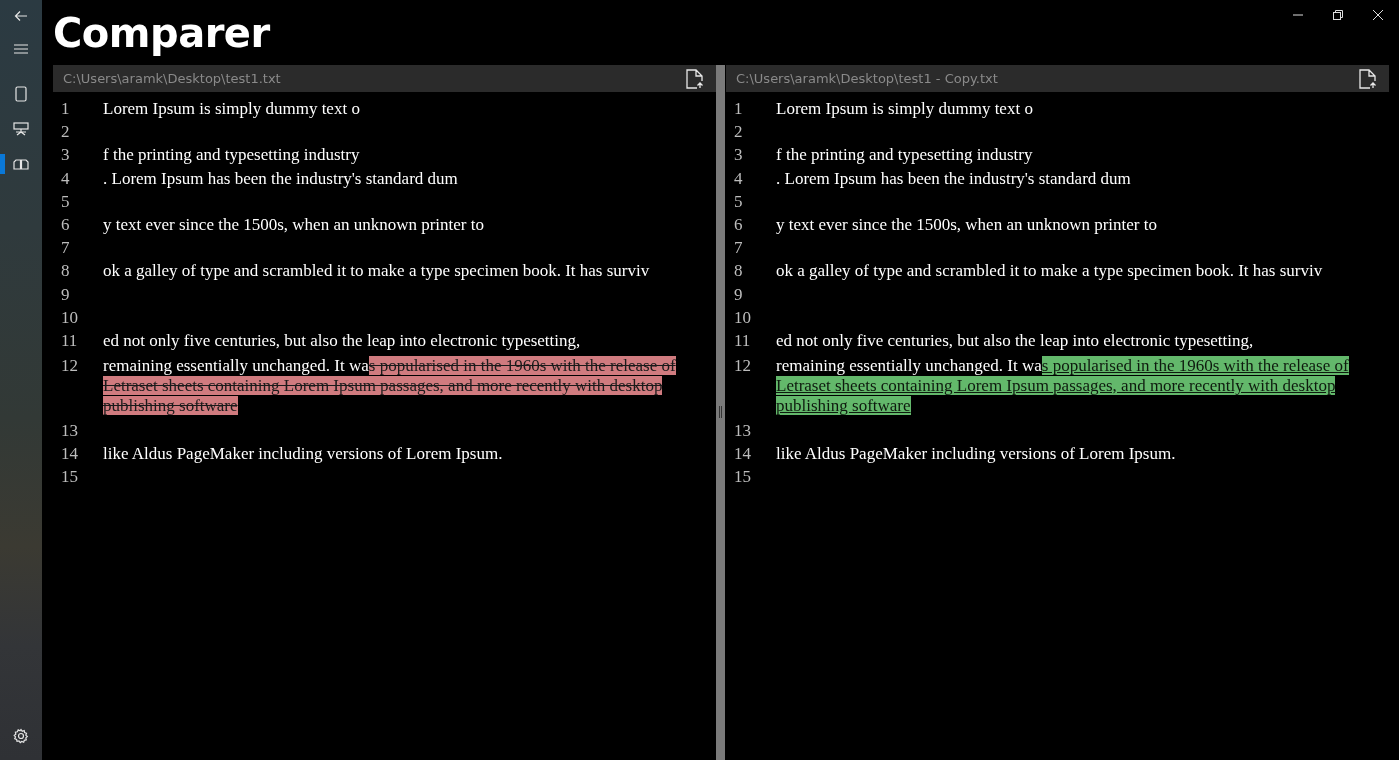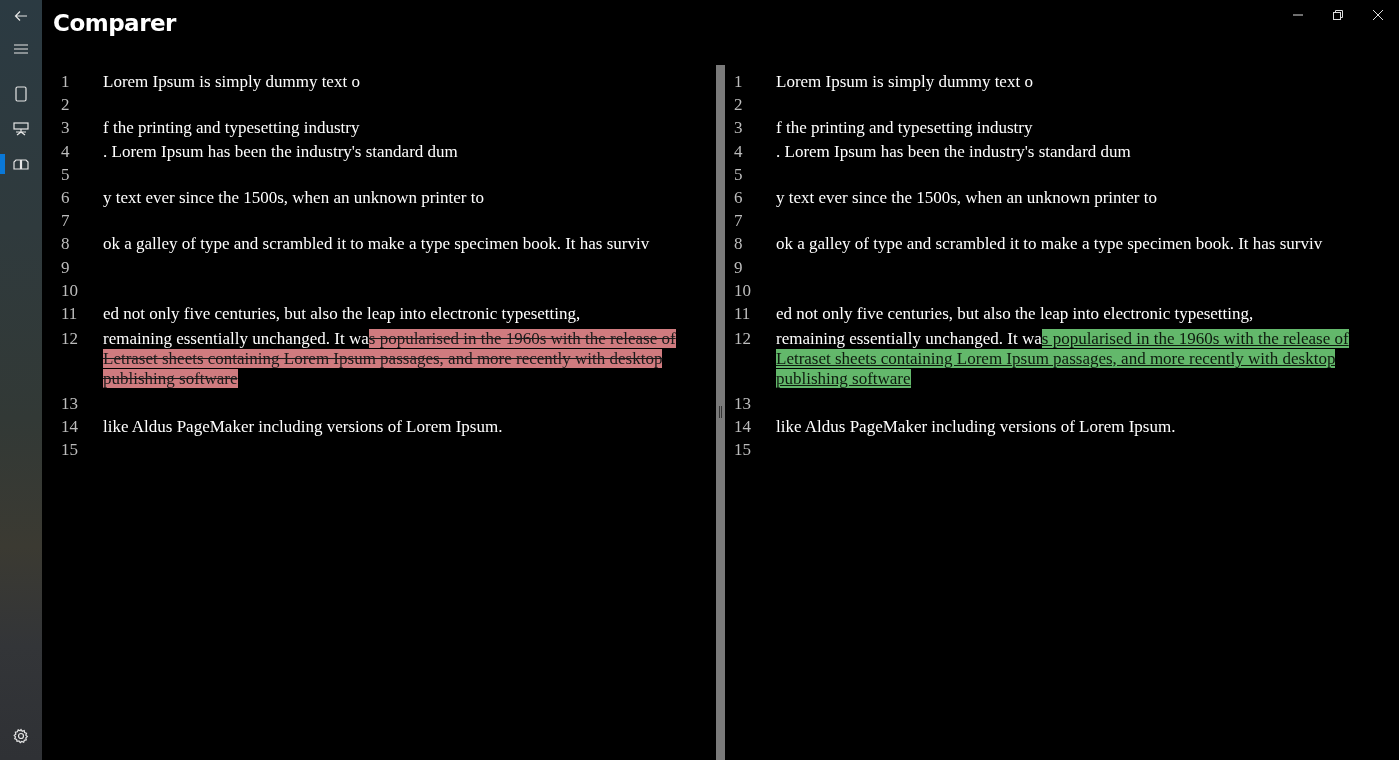--- a/index.html
+++ b/index.html
@@ -7,21 +7,21 @@
   body { position: relative; font-family: "Liberation Sans", sans-serif; color: #fff; }
 
   .sidebar {
     position: absolute; left: 0; top: 0; width: 42px; height: 760px;
     background: linear-gradient(180deg, #2b3a42 0%, #2f3a3d 30%, #323936 55%, #3b3a32 72%, #333538 85%, #2f3135 100%);
   }
   .side-btn { position: absolute; left: 0; width: 42px; height: 32px; display: flex; align-items: center; justify-content: center; cursor: pointer; }
   .side-btn svg { stroke: #e6e6e6; fill: none; stroke-width: 1.2; }
   .side-btn.active::before { content: ""; position: absolute; left: 0; top: 6px; width: 5px; height: 20px; background: #0a78d7; }
 
-  .app-title { position: absolute; left: 53px; top: 10px; font-size: 23px; font-weight: bold; font-family: "DejaVu Sans", sans-serif; letter-spacing: -0.5px; color: #fff; }
+  .app-title { position: absolute; left: 53px; top: 10px; font-size: 40px; font-weight: bold; font-family: "DejaVu Sans", sans-serif; letter-spacing: -0.5px; color: #fff; }
 
   .win-btn { position: absolute; top: 0; width: 40px; height: 30px; display: flex; align-items: center; justify-content: center; cursor: pointer; }
   .win-btn svg { stroke: #ddd; fill: none; stroke-width: 1; }
 
   .pane { position: absolute; top: 65px; height: 695px; }
   .pane-left { left: 53px; width: 663px; }
   .pane-right { left: 726px; width: 663px; }
 
   .pathbar { height: 27px; background: #2b2b2b; display: flex; align-items: center; justify-content: space-between; padding: 0 10px; }
   .pathbar .path { font-size: 13px; color: #8a8a8a; font-family: "DejaVu Sans", sans-serif; }
@@ -91,20 +91,28 @@
       <path d="M2.5 2.5V0.5H9.5V7.5H7.5"></path>
     </svg>
 </div>
 <div class="win-btn" style="left:1358px;">
   <svg width="10" height="10" viewBox="0 0 10 10">
       <path d="M0 0L10 10M10 0L0 10"></path>
     </svg>
 </div>
 
 <div class="pane pane-left">
+  <div class="pathbar">
+    <span class="path">C:\Users\aramk\Desktop\test1.txt</span>
+    <span class="open-btn">
+      <svg width="18" height="20" viewBox="0 0 18 20">
+          <path d="M11 19H1V1H10L16 7V12M10 1V7H16M14 19V14M11.5 16.5L14 14 16.5 16.5"></path>
+        </svg>
+    </span>
+  </div>
   <div class="lines">
     <div class="line row-single">
         <span class="num">1</span>
         <span class="txt">Lorem Ipsum is simply dummy text o</span>
       </div>
     <div class="line row-single">
         <span class="num">2</span>
         <span class="txt"></span>
       </div>
     <div class="line row-single">
@@ -160,20 +168,28 @@
         <span class="txt"></span>
       </div>
   </div>
 </div>
 
 <div class="splitter">
     <div class="grip"></div>
   </div>
 
 <div class="pane pane-right">
+  <div class="pathbar">
+    <span class="path">C:\Users\aramk\Desktop\test1 - Copy.txt</span>
+    <span class="open-btn">
+      <svg width="18" height="20" viewBox="0 0 18 20">
+          <path d="M11 19H1V1H10L16 7V12M10 1V7H16M14 19V14M11.5 16.5L14 14 16.5 16.5"></path>
+        </svg>
+    </span>
+  </div>
   <div class="lines">
     <div class="line row-single">
         <span class="num">1</span>
         <span class="txt">Lorem Ipsum is simply dummy text o</span>
       </div>
     <div class="line row-single">
         <span class="num">2</span>
         <span class="txt"></span>
       </div>
     <div class="line row-single">

